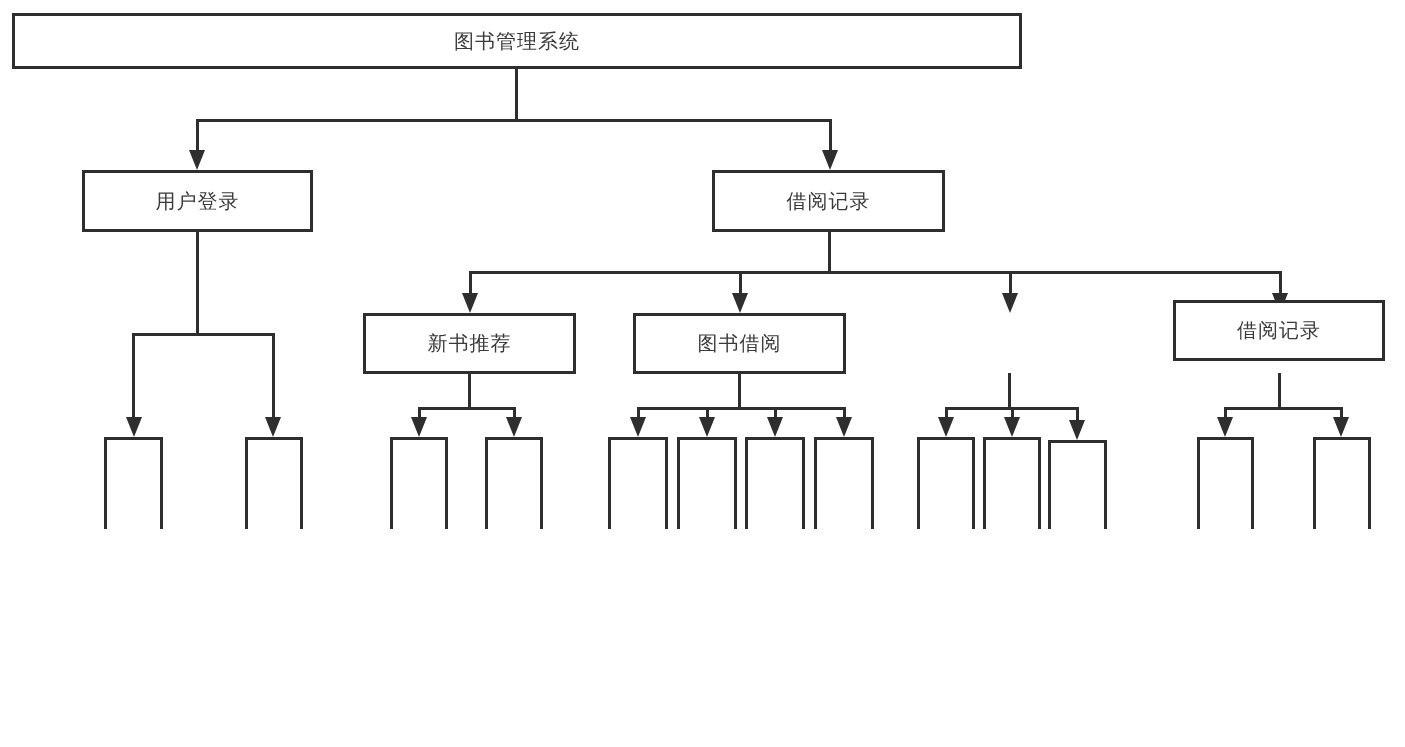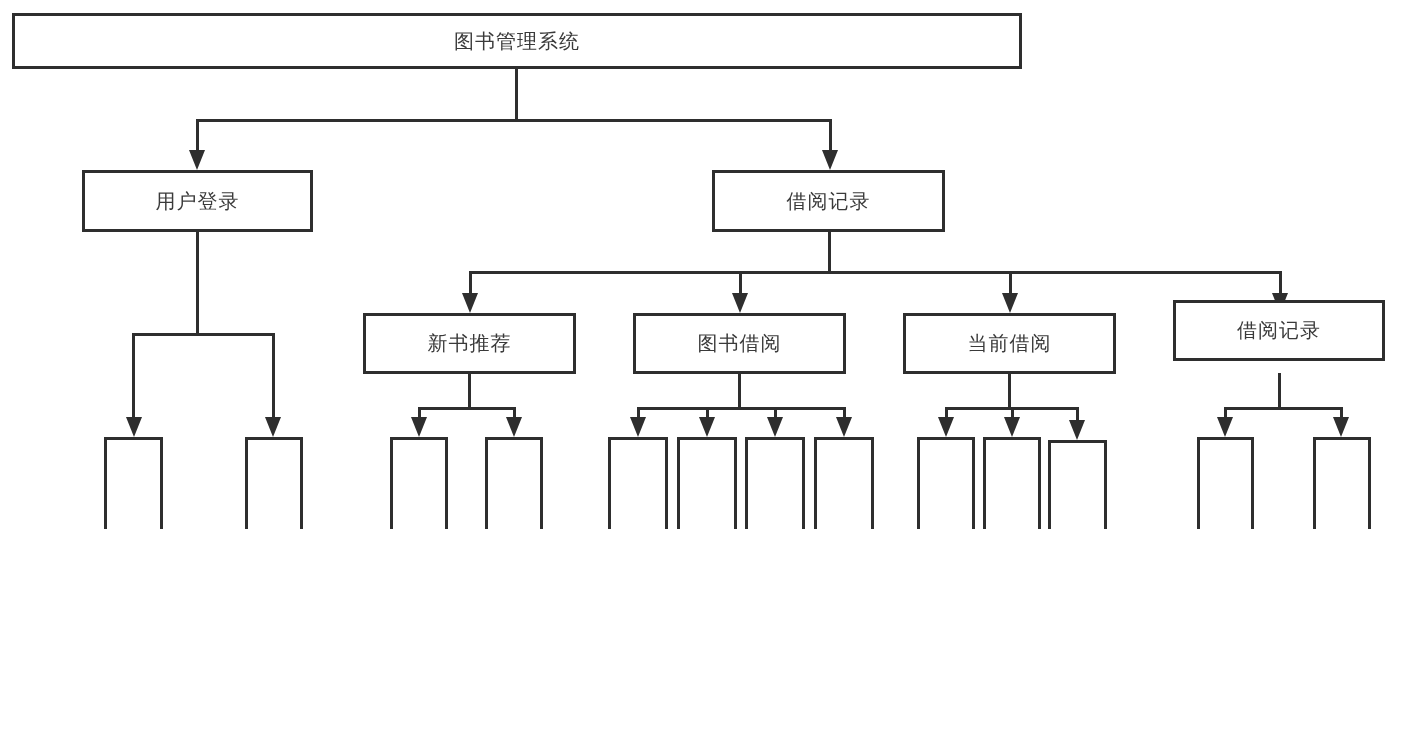--- a/index.html
+++ b/index.html
@@ -100,23 +100,20 @@
   <div class="ar" style="left:1002px;top:293px;"></div>
   <div class="vl" style="left:1279px;top:271px;height:24px;"></div>
   <div class="ar" style="left:1272px;top:293px;"></div>
 
   <div class="node" style="left:633px;top:313px;width:213px;height:61px;">
     <span>图书借阅</span>
   </div>
   <div class="node" style="left:363px;top:313px;width:213px;height:61px;">
     <span>新书推荐</span>
   </div>
-  <div class="node" style="left:903px;top:313px;width:213px;height:61px;">
-    <span>当前借阅</span>
-  </div>
   <div class="node" style="left:1173px;top:300px;width:212px;height:61px;">
     <span>借阅记录</span>
   </div>
 
   <div class="vl" style="left:468px;top:373px;height:36px;"></div>
   <div class="hl" style="left:418px;top:407px;width:98px;"></div>
   <div class="vl" style="left:418px;top:407px;height:12px;"></div>
   <div class="ar" style="left:411px;top:417px;"></div>
   <div class="vl" style="left:513px;top:407px;height:12px;"></div>
   <div class="ar" style="left:506px;top:417px;"></div>

